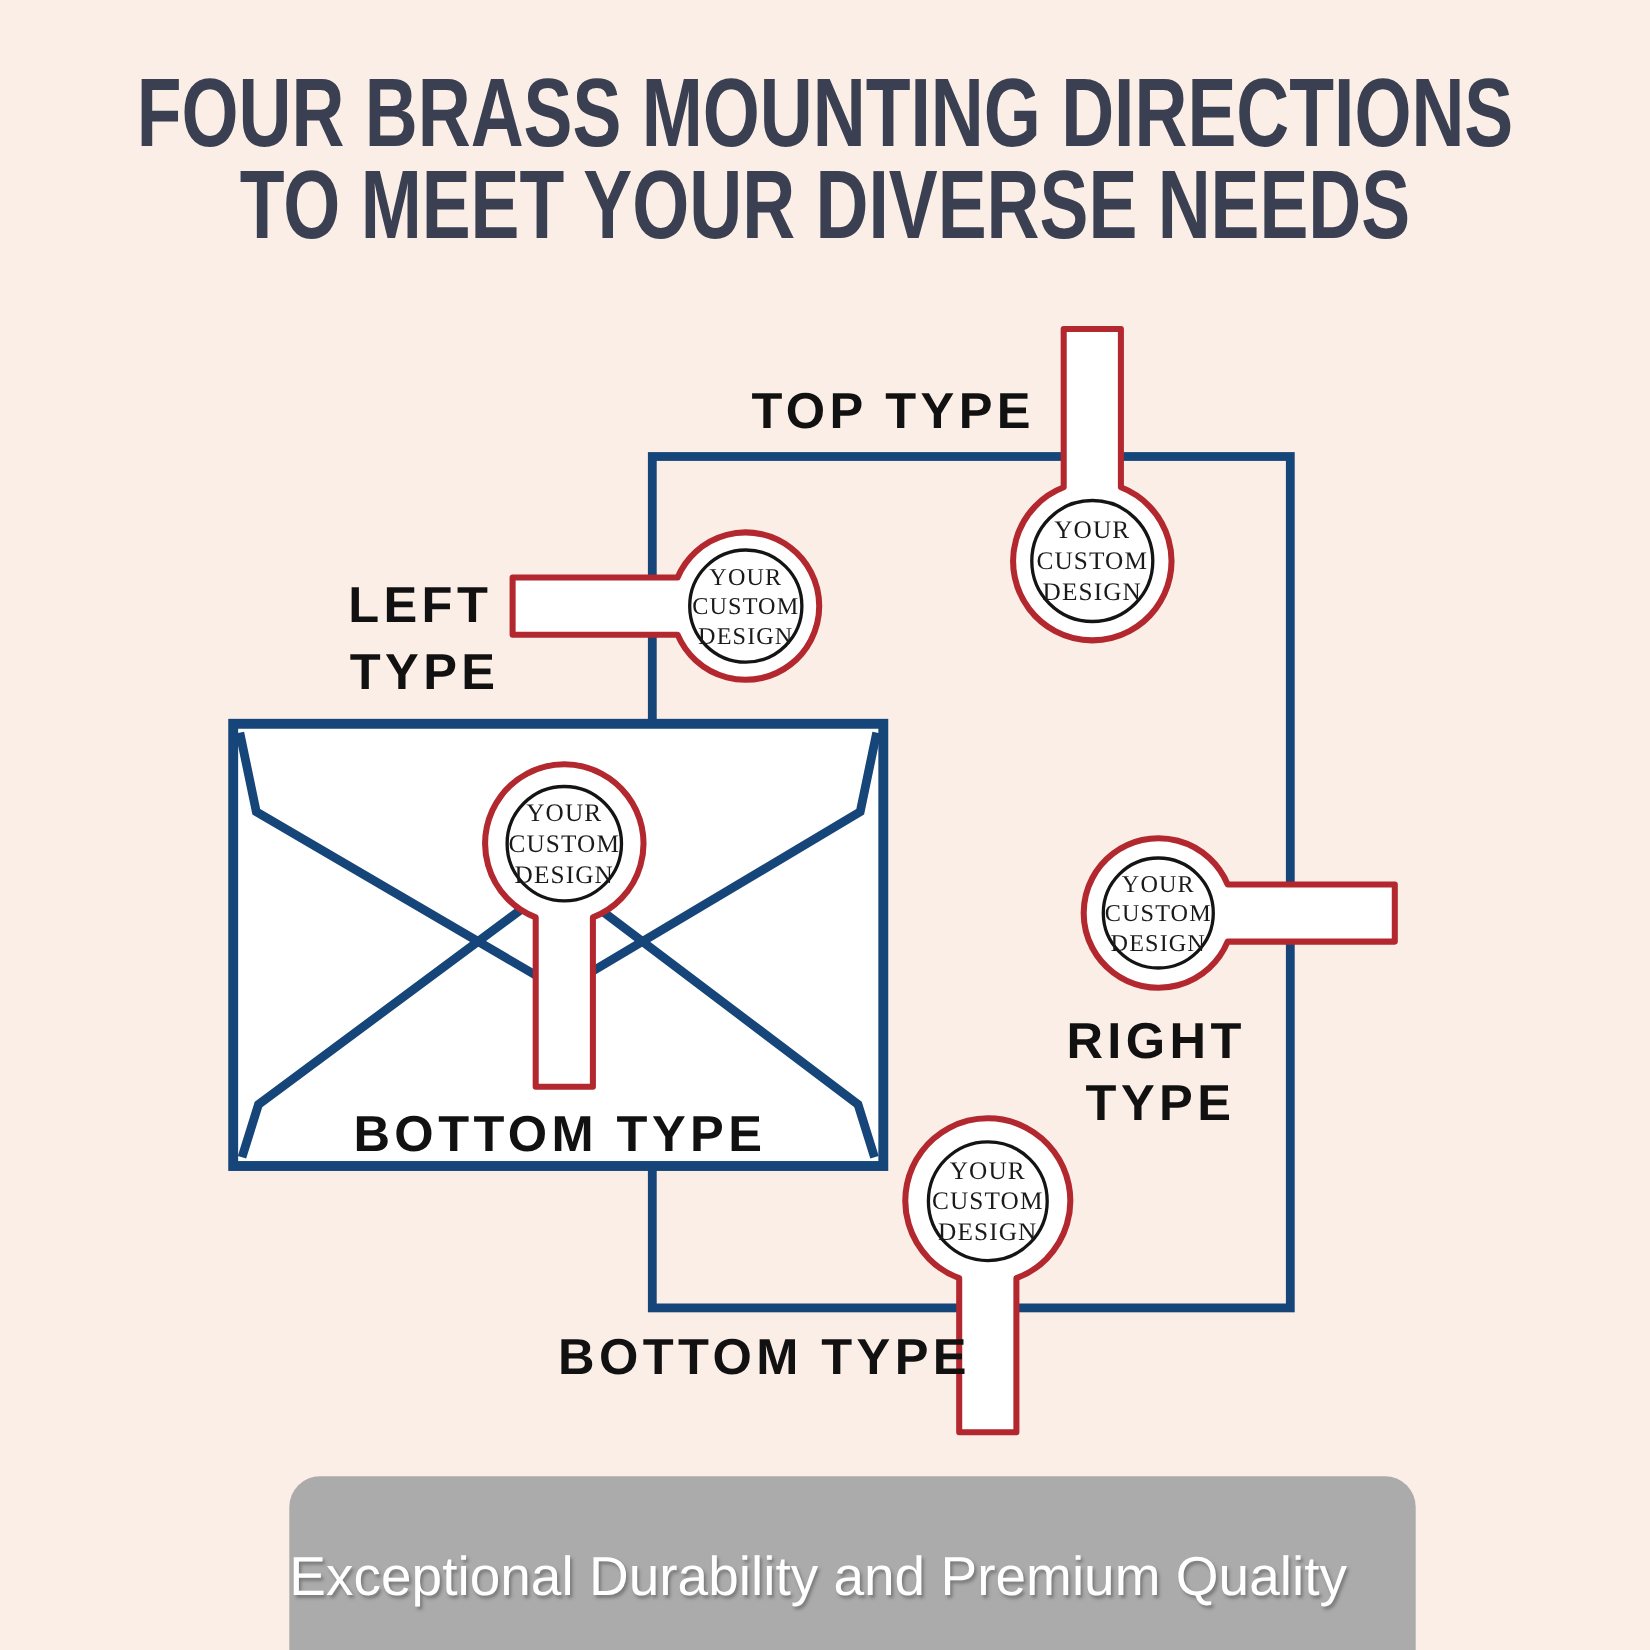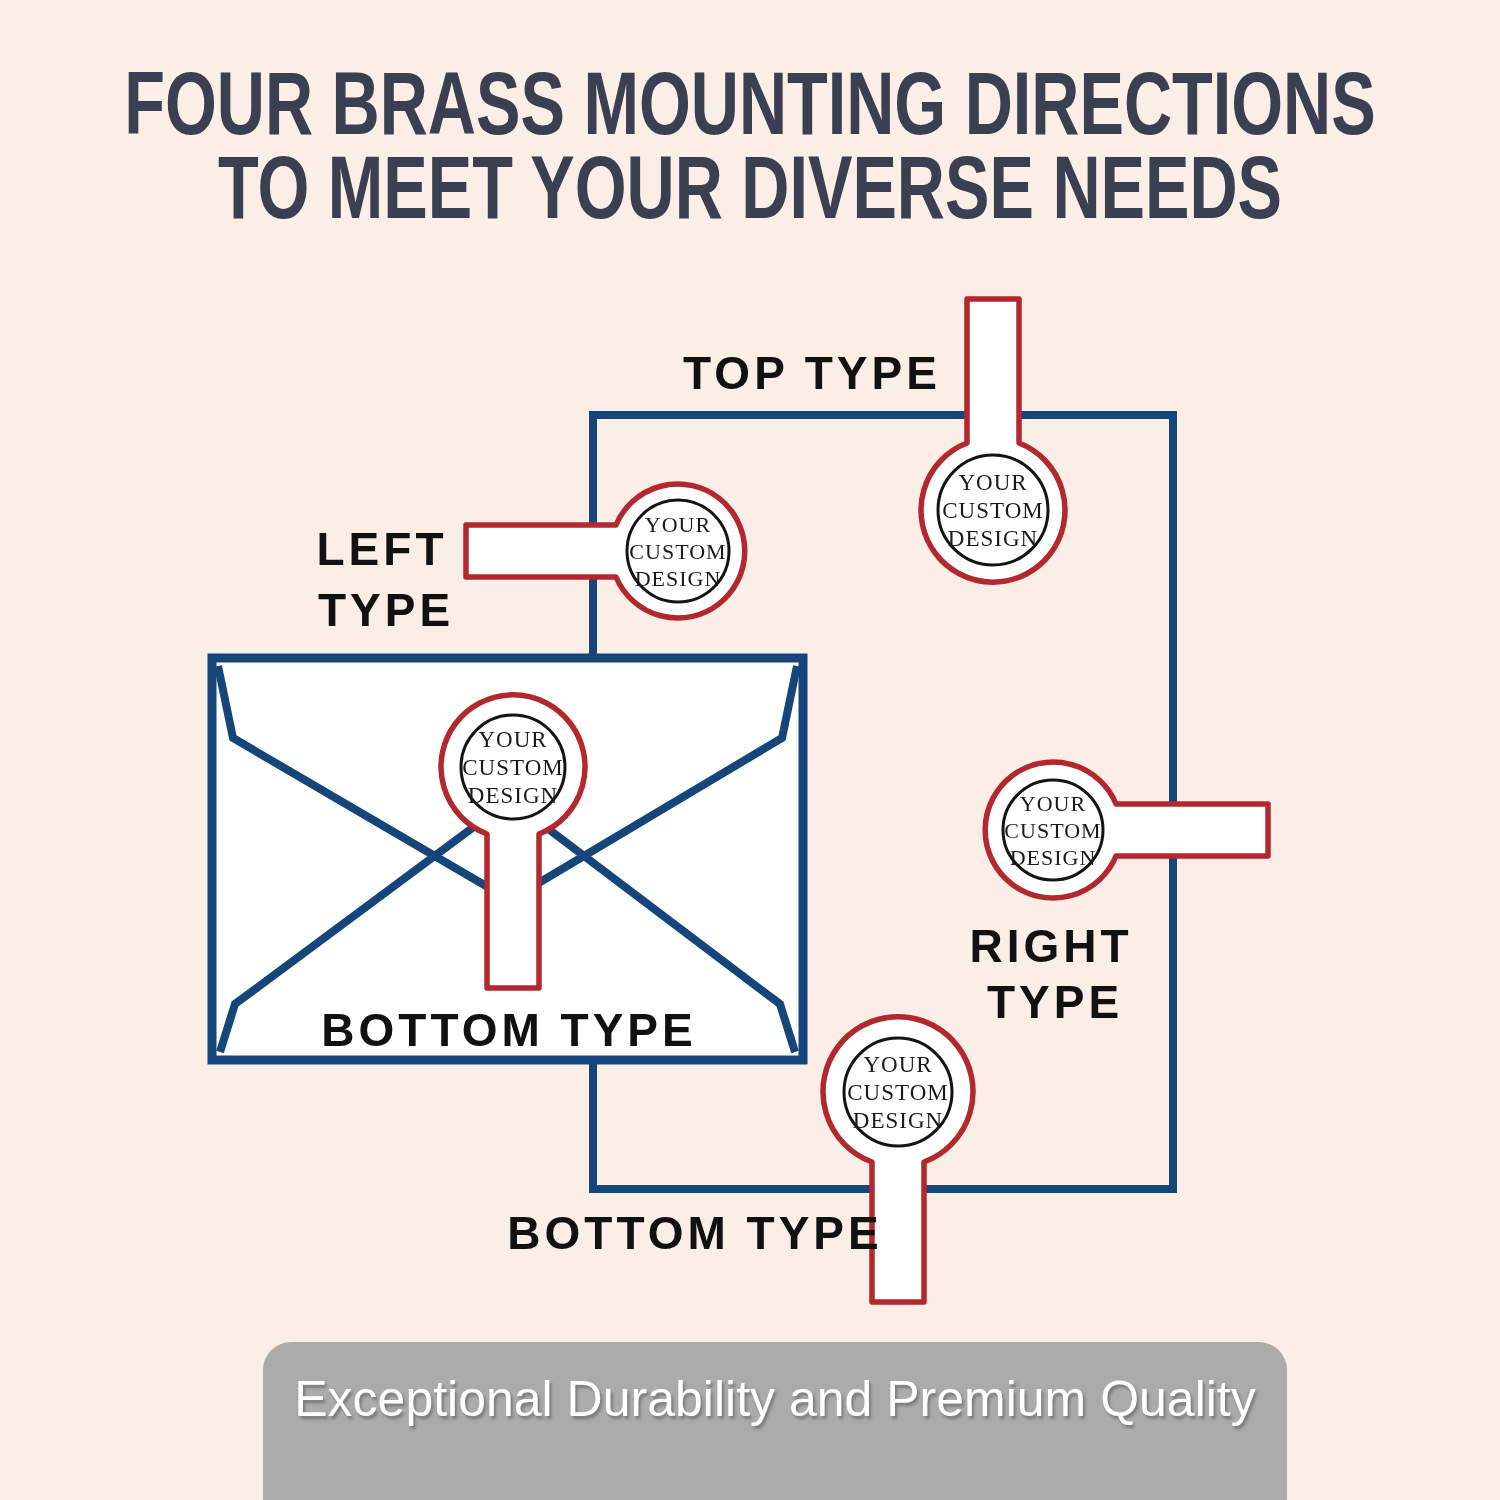--- a/index.html
+++ b/index.html
@@ -36,21 +36,21 @@
   .stamp-text.small{font-size:22px;}
   .dlabel{
     font-family:"Liberation Sans",sans-serif;font-weight:bold;
     fill:#111111;text-anchor:middle;letter-spacing:4px;font-size:46px;
   }
 
   
   .banner{
     position:absolute;left:263px;top:1342px;width:1024px;height:158px;
     background:#ABABAB;border-radius:28px 28px 0 0;
-    display:flex;flex-direction:column;align-items:center;
+    display:flex;align-items:center;
     padding-top:24px;box-sizing:border-box;
   }
   .banner-line{
     color:#FFFFFF;font-size:50px;font-weight:400;line-height:66px;
     text-shadow:2px 3px 3px rgba(60,60,60,0.45);
     white-space:nowrap;
   }
 </style>
 </head>
 <body>

